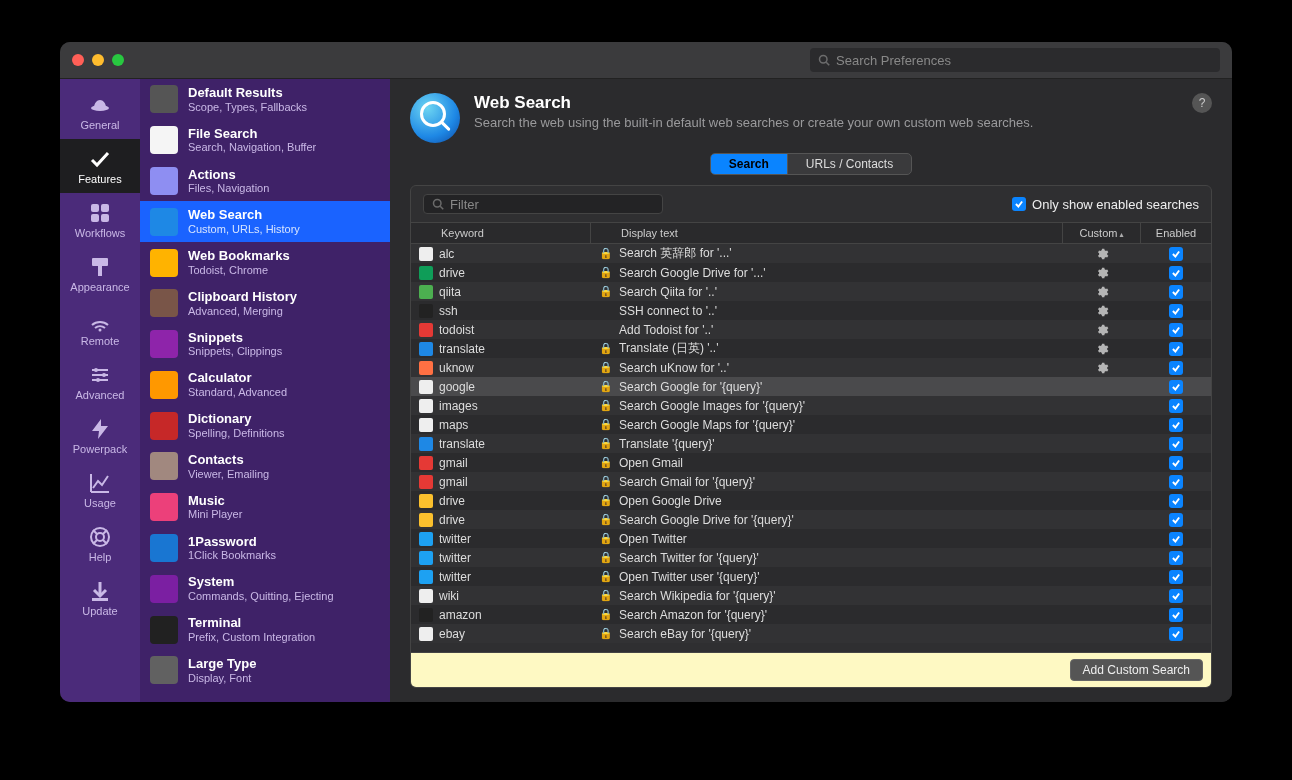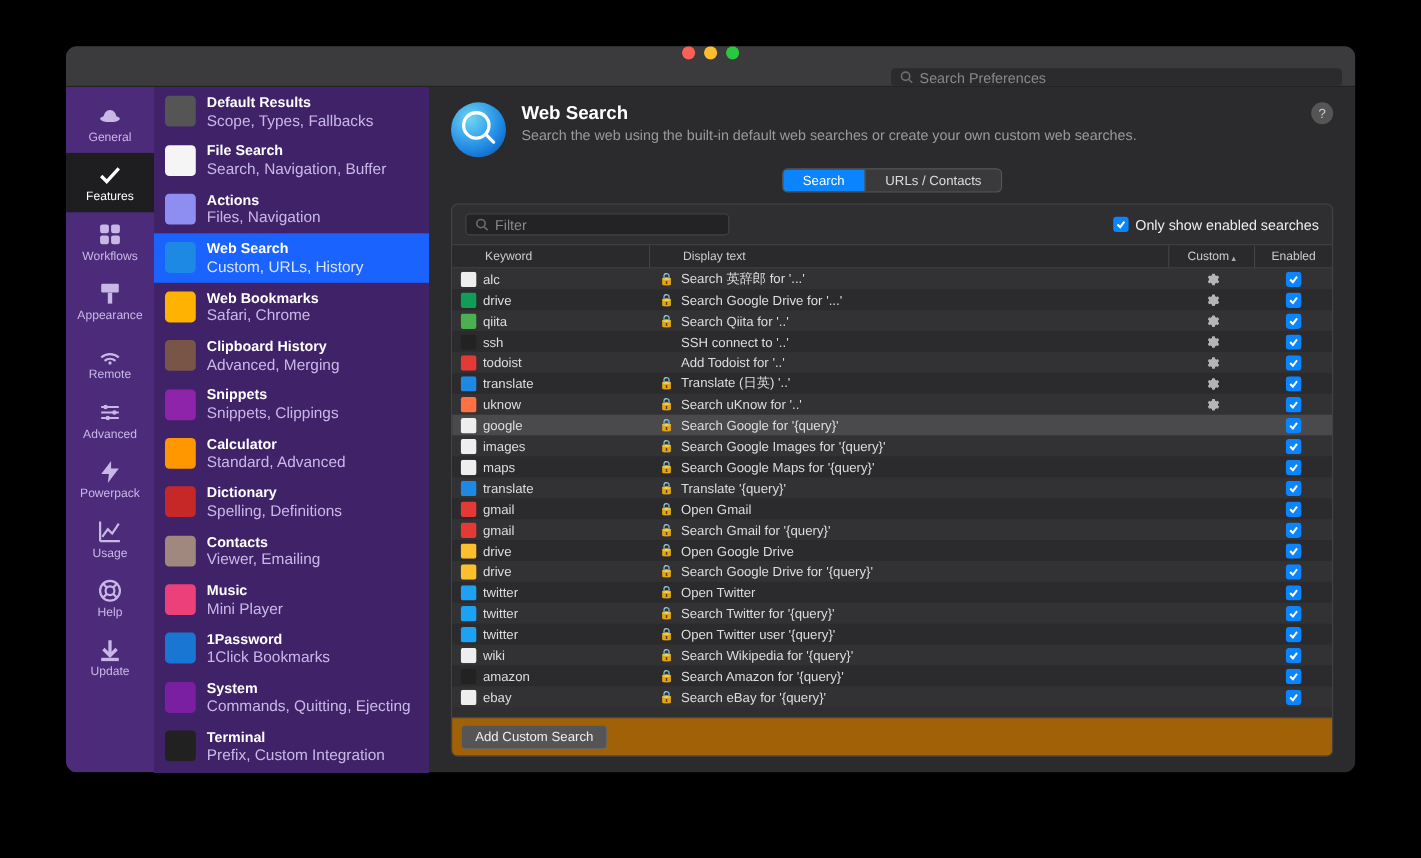--- a/index.html
+++ b/index.html
@@ -25,21 +25,20 @@
   }
   
   .titlebar {
     height: 37px;
     background: #3b3b3d;
     display: flex;
     align-items: center;
     padding: 0 12px;
     gap: 8px;
     border-bottom: 1px solid #222;
-    flex-direction: column;
   }
   .traffic { display:flex; gap:8px; }
   .light { width:12px; height:12px; border-radius:50%; }
   .light.red{background:#ff5f57}.light.yellow{background:#febc2e}.light.green{background:#28c840}
   .title-search {
     margin-left:auto;
     width: 410px;
     height:24px;
     background:#2b2b2d;
     border-radius:4px;
@@ -81,21 +80,21 @@
   .feat.selected{ background:#1a63ff; }
   .feat .fi{
     width:28px;height:28px;border-radius:4px;
     display:flex;align-items:center;justify-content:center;
     font-size:16px;
     background:#555;
     flex-shrink:0;
   }
   .feat .txt{ display:flex;flex-direction:column; line-height:1.2;}
   .feat .title{color:#fff;font-weight:600;font-size:13px;}
-  .feat .sub{color:#c9b8e6;font-size:14px;}
+  .feat .sub{color:#c9b8e6;font-size:11px;}
   .feat.selected .sub{color:#d6e4ff;}
   
   .main{ flex:1; background:#2b2b2d; display:flex; flex-direction:column; padding:10px 20px 14px 20px; overflow:hidden;}
   .main-header{ display:flex; align-items:flex-start; gap:14px; padding:4px 0 10px; }
   .globe{
     width:50px;height:50px;border-radius:50%;
     background: radial-gradient(circle at 35% 30%, #6dd5f2, #1e88e5 60%, #0d47a1);
     position:relative; flex-shrink:0;
   }
   .globe .magn{
@@ -110,21 +109,21 @@
   .main-header .hs{color:#9a9a9c;font-size:13px;margin-top:2px;}
   .help-btn{
     margin-left:auto; width:20px;height:20px;border-radius:50%;
     background:#555;color:#ccc;display:flex;align-items:center;justify-content:center;
     font-size:12px; align-self:flex-start;
   }
   
   .segwrap{display:flex;justify-content:center;margin-bottom:10px;}
   .seg{display:flex;border-radius:5px;overflow:hidden;border:1px solid #555; background:#3a3a3c;}
   .seg div{padding:3px 18px;font-size:12px;color:#ddd;cursor:pointer;}
-  .seg div.active{background:#0a84ff;color:#ffffff;}
+  .seg div.active{background:#0a84ff;color:#000000;font-weight:bold;}
   .seg div + div{border-left:1px solid #555;}
   
   .content{
     flex:1;
     border:1px solid #444;
     border-radius:6px;
     background:#2f2f31;
     display:flex; flex-direction:column;
     overflow:hidden;
   }
@@ -155,21 +154,21 @@
   .cell{padding:0 8px;overflow:hidden;white-space:nowrap;text-overflow:ellipsis;}
   .cell.kw{width:180px;display:flex;align-items:center;gap:6px;}
   .cell.kw .favicon{width:14px;height:14px;border-radius:2px;flex-shrink:0;}
   .cell.dt{flex:1;display:flex;align-items:center;gap:6px;}
   .lock{color:#9acd32;font-size:11px;width:14px;text-align:center;}
   .cell.cu{width:78px;display:flex;justify-content:center;}
   .cell.en{width:70px;display:flex;justify-content:center;}
   .gear{width:14px;height:14px;opacity:.85;}
   
   .footer{
-    display:flex;padding:6px 8px;border-top:1px solid #444;background:#a16207;
+    display:flex;justify-content:flex-end;padding:6px 8px;border-top:1px solid #444;background:#fef9c3;
   }
   .btn{
     background:#555;border-radius:4px;padding:3px 12px;font-size:12px;color:#eee;cursor:pointer;
     border:1px solid #666;
   }
   
   .f-white{background:#eee;}
   .f-green{background:#4caf50;}
   .f-black{background:#222;}
   .f-red{background:#e53935;}
@@ -331,21 +330,21 @@
           <div class="fi" style="background:#1e88e5"></div>
     <div class="txt">
       <span class="title">Web Search</span>
       <span class="sub">Custom, URLs, History</span>
     </div>
         </div>
         <div class="feat">
           <div class="fi" style="background:#ffb300"></div>
     <div class="txt">
       <span class="title">Web Bookmarks</span>
-      <span class="sub">Safari, Chrome</span>
+      <span class="sub">Todoist, Chrome</span>
     </div>
         </div>
         <div class="feat">
           <div class="fi" style="background:#795548"></div>
     <div class="txt">
       <span class="title">Clipboard History</span>
       <span class="sub">Advanced, Merging</span>
     </div>
         </div>
         <div class="feat">

